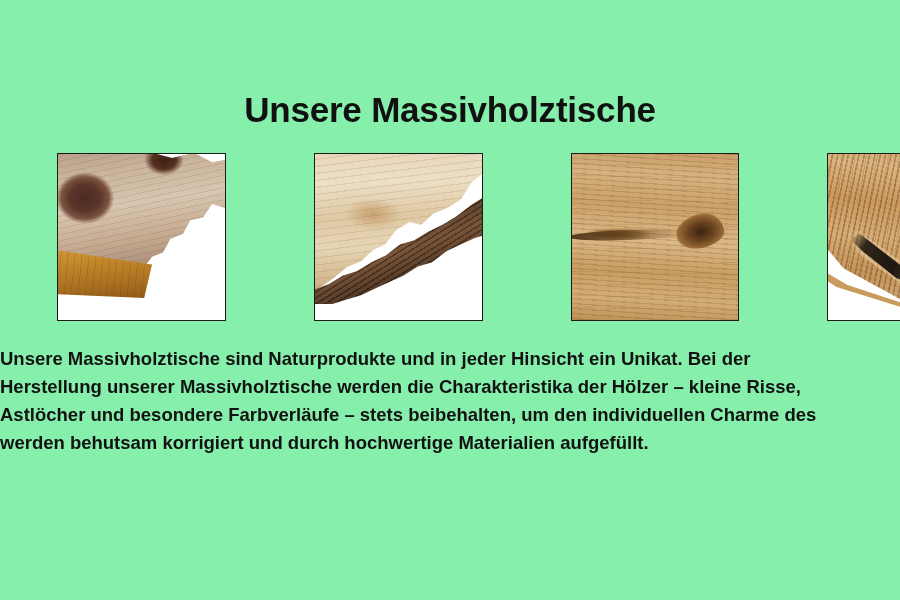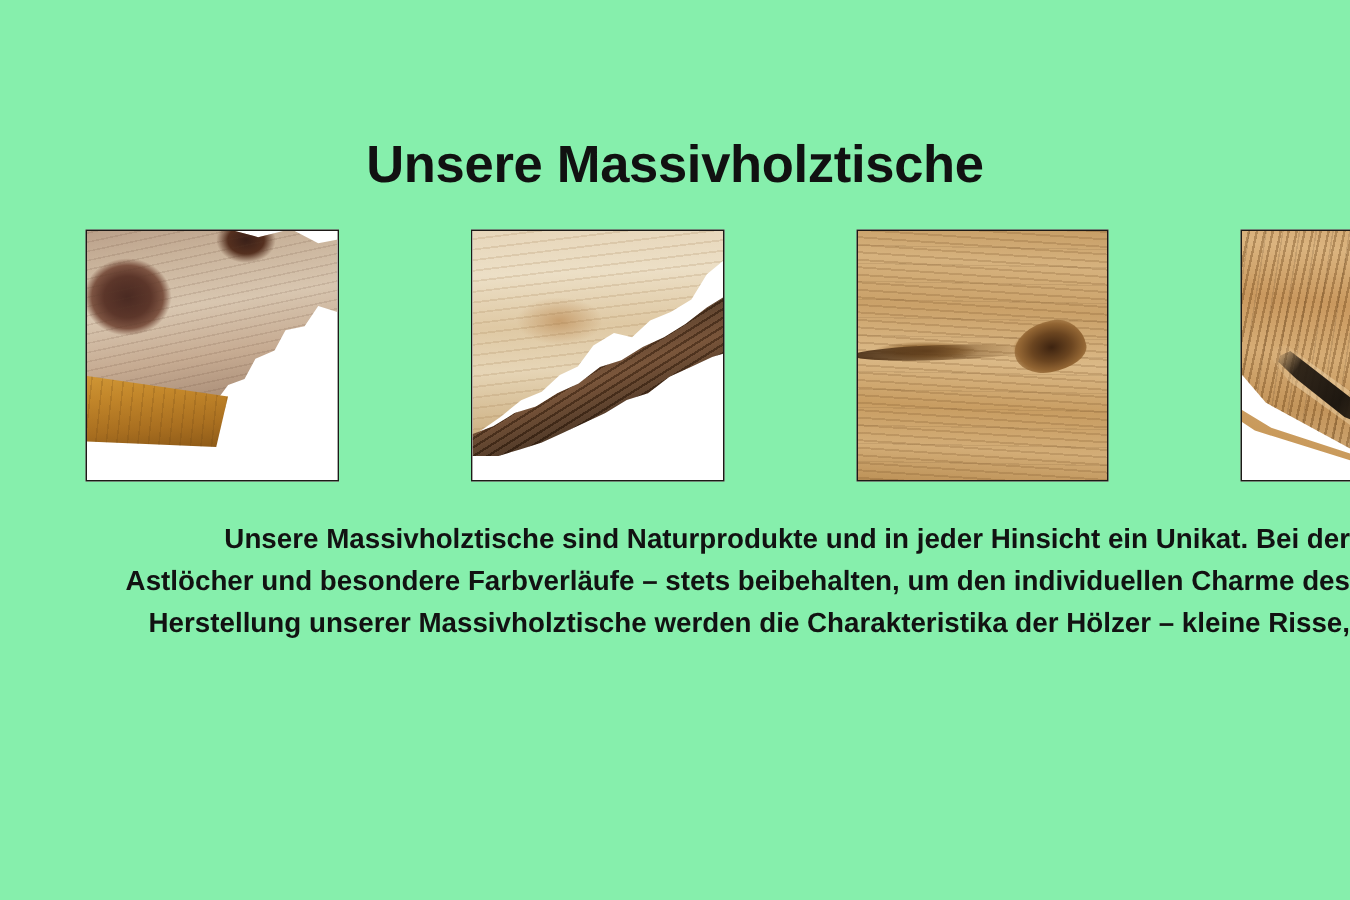--- a/index.html
+++ b/index.html
@@ -253,21 +253,21 @@
     background: linear-gradient(126deg, rgba(235,200,150,0) 0%, rgba(240,212,168,0.55) 30%, rgba(238,208,160,0.5) 70%, rgba(235,200,150,0) 100%);
     clip-path: polygon(0% 4%, 10% 0%, 70% 68%, 80% 92%, 70% 100%, 58% 92%, 12% 40%, 0% 16%);
   }
 
   
   .body-text {
     position: absolute;
     left: 0;
     top: 345px;
     width: 900px;
-    text-align: right;
+    text-align: left;
     font-size: 18.5px;
     font-weight: bold;
     line-height: 28px;
     color: #121212;
   }
   .body-text .line {
     display: block;
     white-space: nowrap;
   }
 </style>
@@ -313,17 +313,18 @@
         <div class="bevel"></div>
         <div class="fissure-rim"></div>
         <div class="fissure"></div>
       </div>
     </figure>
 
   </div>
 
   <div class="body-text">
     <span class="line">Unsere Massivholztische sind Naturprodukte und in jeder Hinsicht ein Unikat. Bei der</span>
+    <span class="line">Herstellung unserer Massivholztische werden die Charakteristika der Hölzer – kleine Risse,</span>
     <span class="line">Astlöcher und besondere Farbverläufe – stets beibehalten, um den individuellen Charme des</span>
-    <span class="line">Herstellung unserer Massivholztische werden die Charakteristika der Hölzer – kleine Risse,</span>
+    <span class="line">werden behutsam korrigiert und durch hochwertige Materialien aufgefüllt.</span>
   </div>
 
 </div>
 
 </body></html>

